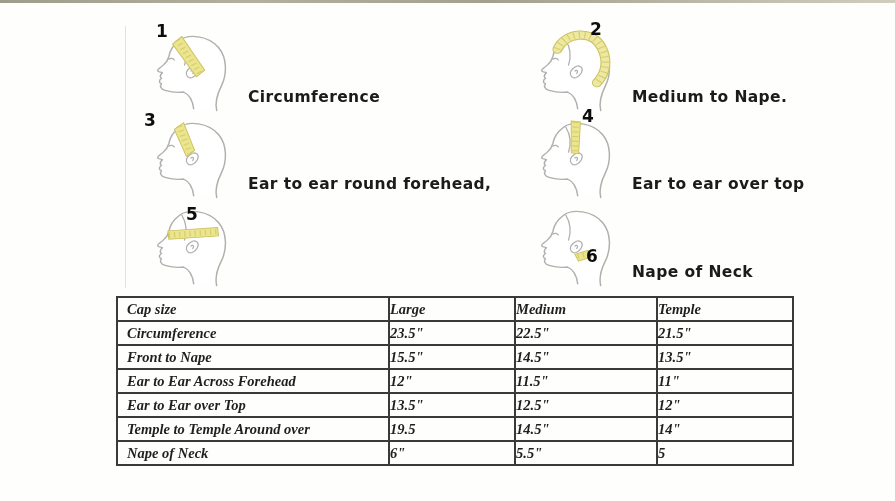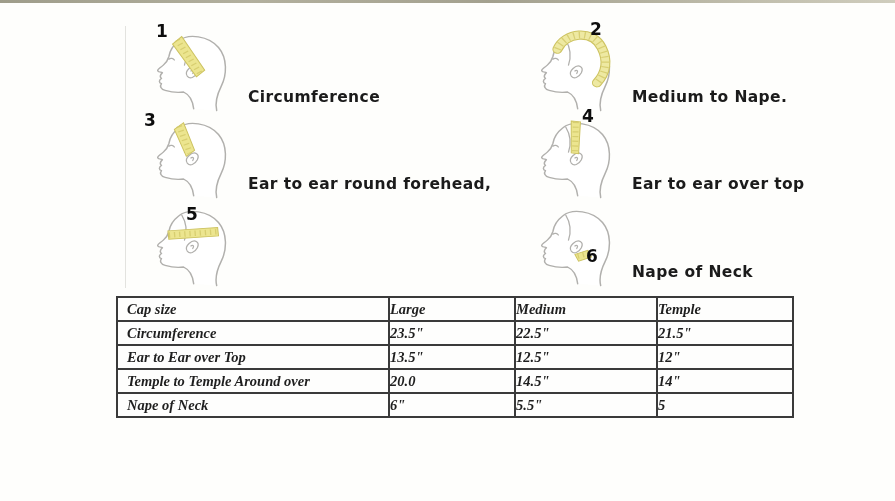--- a/index.html
+++ b/index.html
@@ -171,28 +171,40 @@
       </tr>
     </thead>
     <tbody>
         <tr>
           <td>Circumference</td>
           <td>23.5"</td>
           <td>22.5"</td>
           <td>21.5"</td>
         </tr>
         <tr>
+          <td>Front to Nape</td>
+          <td>15.5"</td>
+          <td>14.5"</td>
+          <td>13.5"</td>
+        </tr>
+        <tr>
+          <td>Ear to Ear Across Forehead</td>
+          <td>12"</td>
+          <td>11.5"</td>
+          <td>11"</td>
+        </tr>
+        <tr>
           <td>Ear to Ear over Top</td>
           <td>13.5"</td>
           <td>12.5"</td>
           <td>12"</td>
         </tr>
         <tr>
           <td>Temple to Temple Around over</td>
-          <td>20.0</td>
+          <td>19.5</td>
           <td>14.5"</td>
           <td>14"</td>
         </tr>
         <tr>
           <td>Nape of Neck</td>
           <td>6"</td>
           <td>5.5"</td>
           <td>5</td>
         </tr>
       </tbody>

